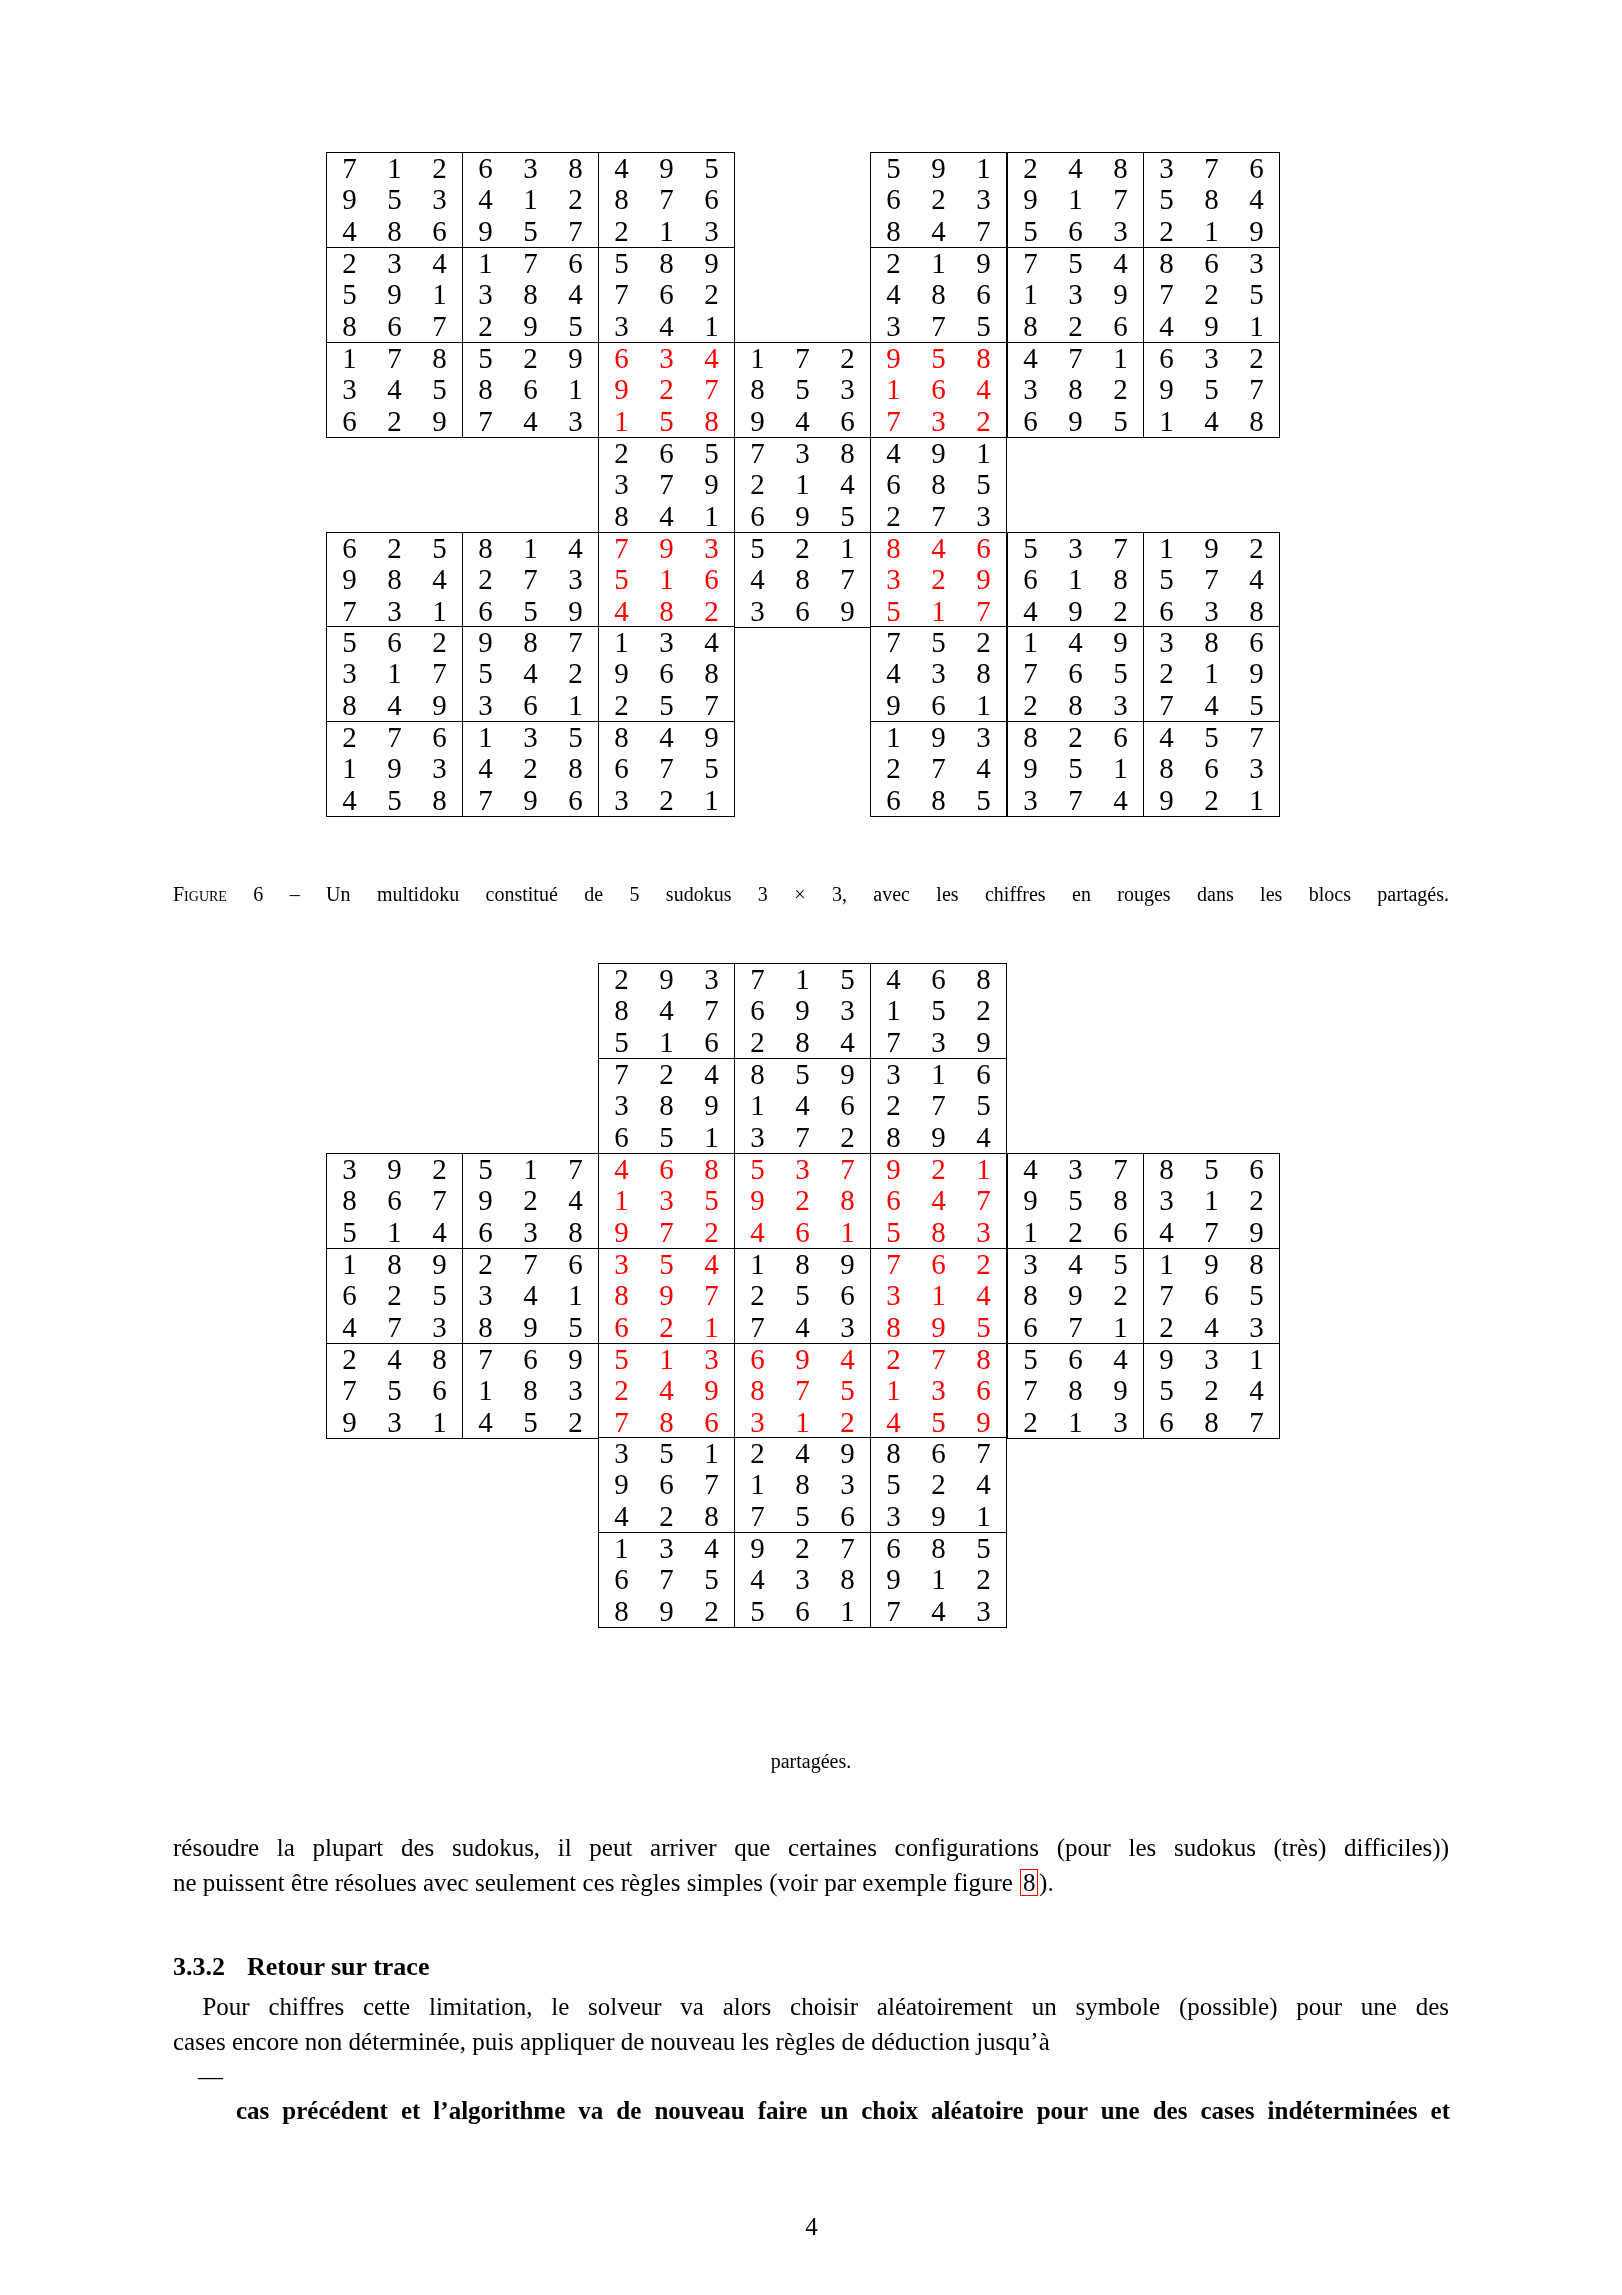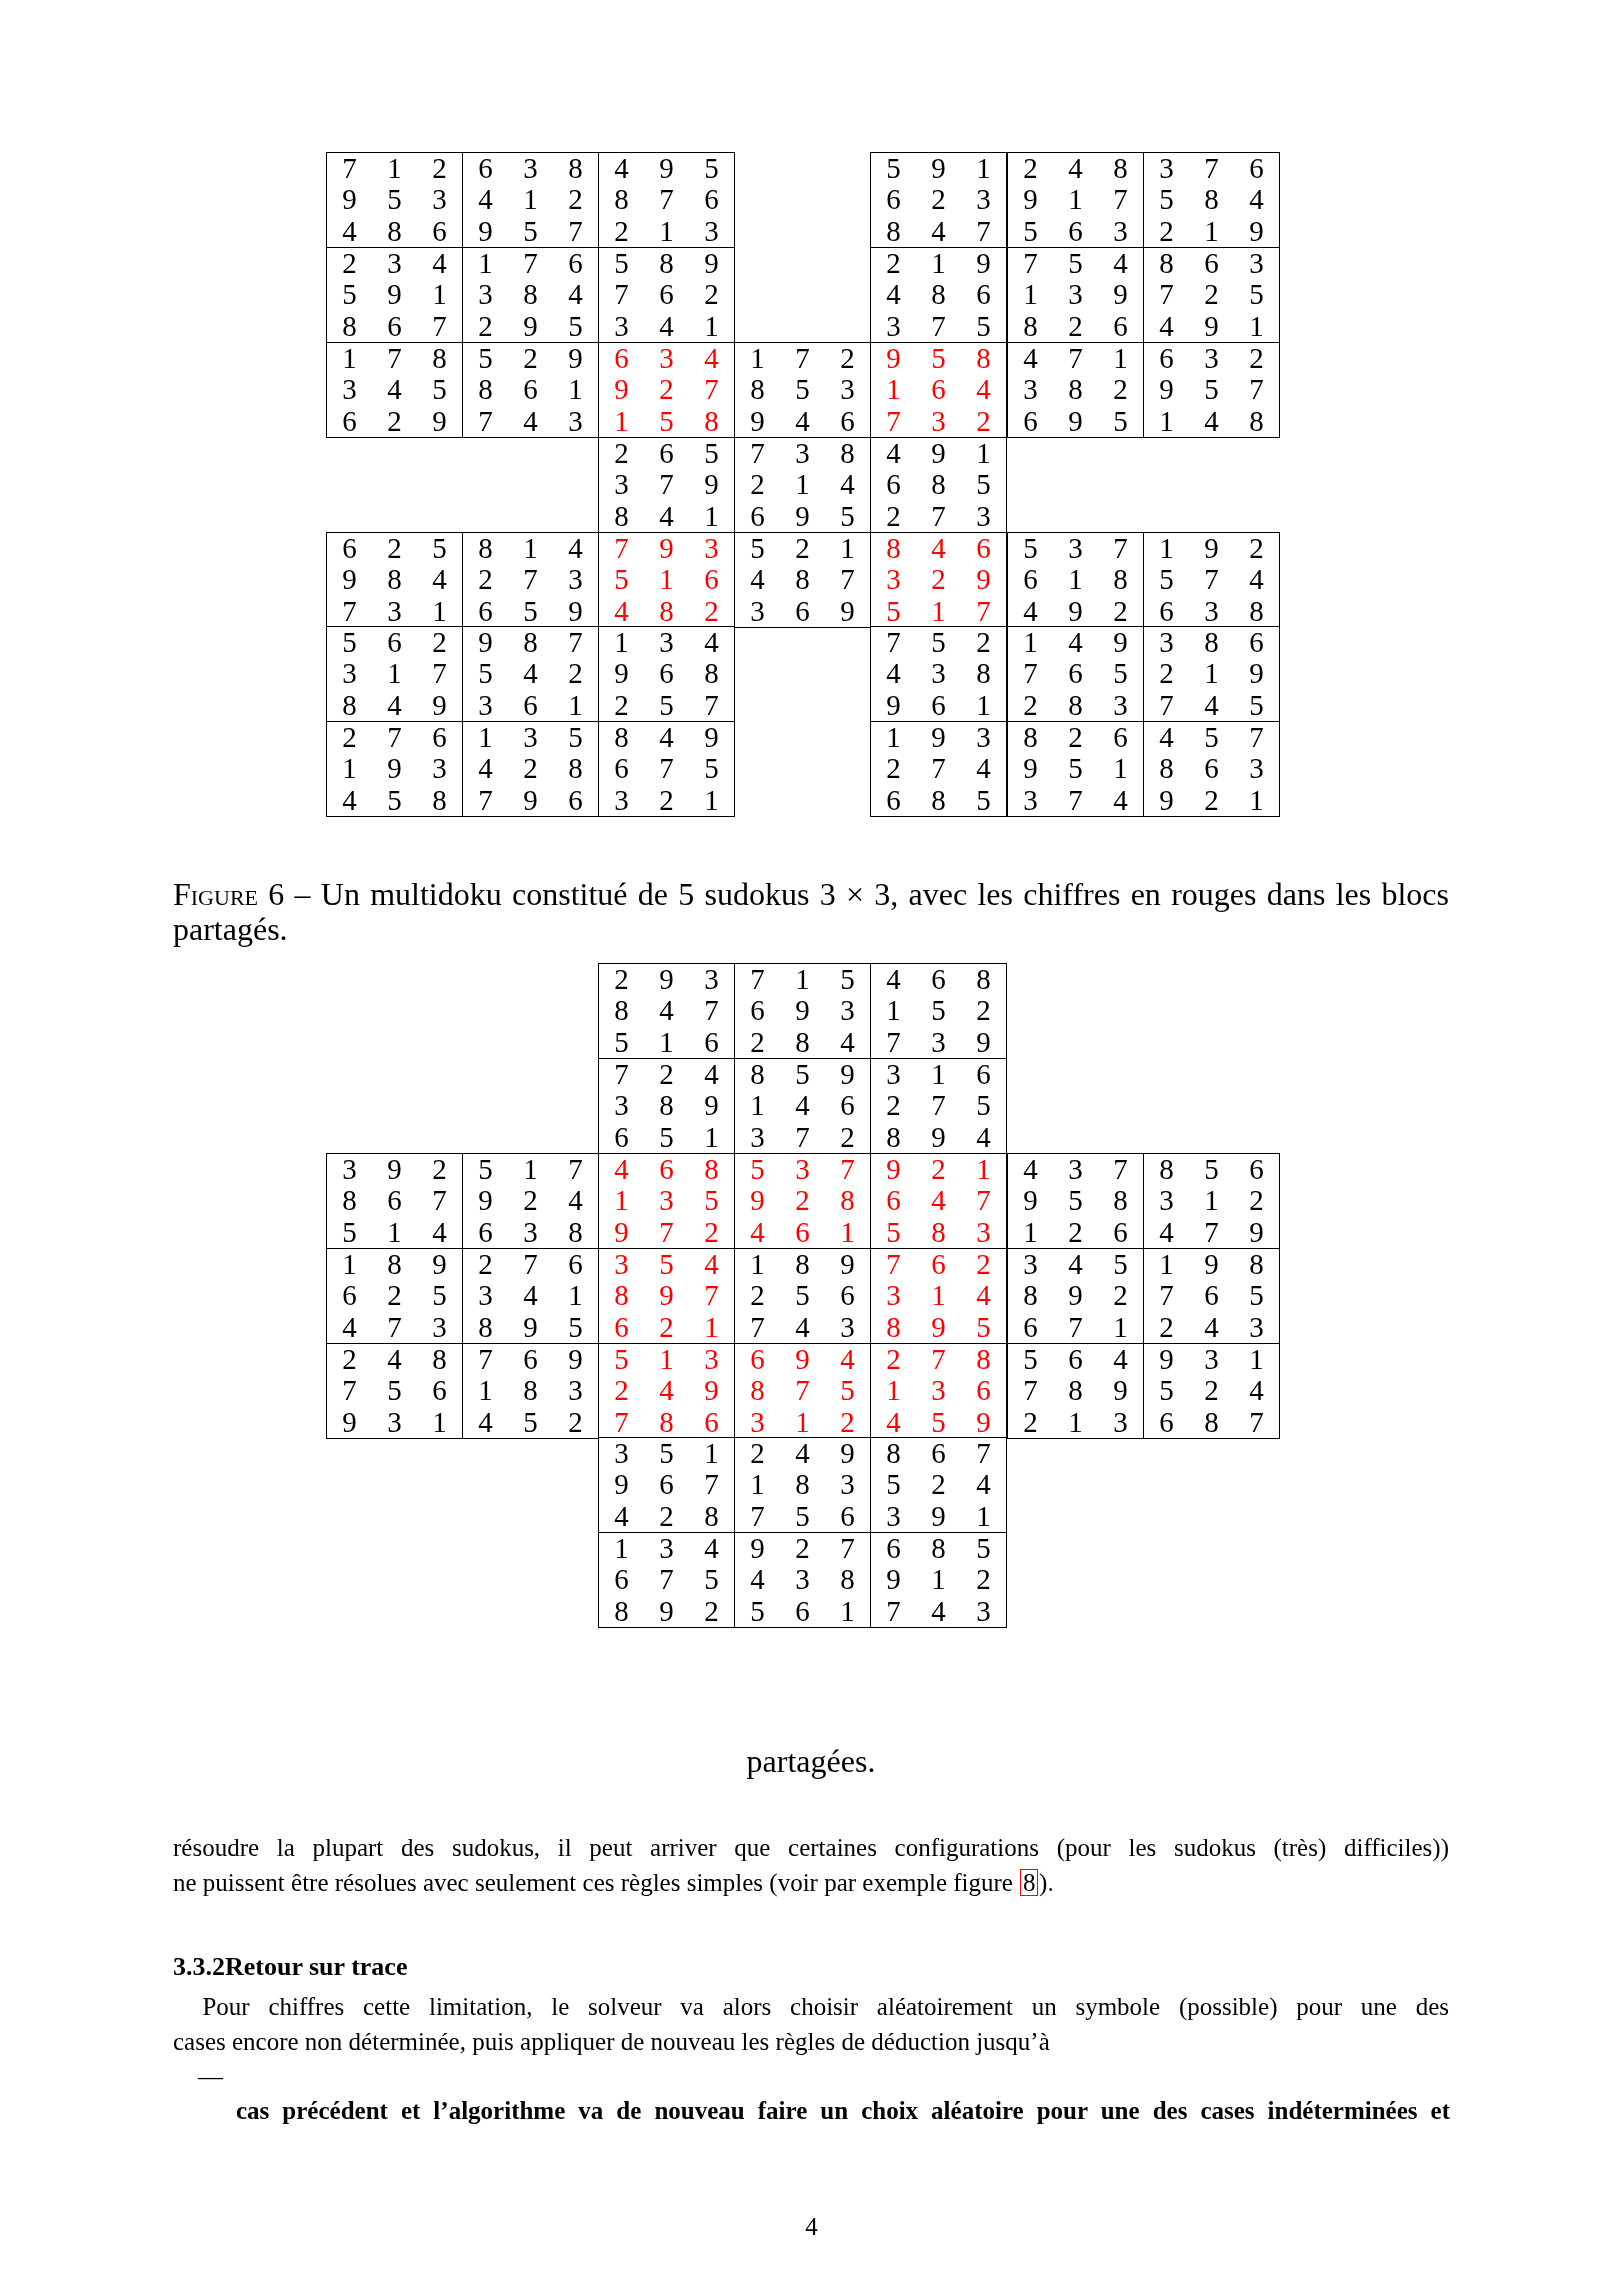--- a/index.html
+++ b/index.html
@@ -32,23 +32,23 @@
   }
   .block.red .cell{color:#ff0000;}
   
   .textline{
     position:absolute;left:173px;width:1276px;
     font-size:25px;line-height:35px;
     white-space:normal;
   }
   .just{text-align:justify;text-align-last:justify;}
   .scaps{font-variant:small-caps;}
-  .caption{font-size:32px;}
+  .caption{font-size:20px;}
   .heading{font-weight:bold;font-size:26px;}
-  .heading .hnum{}
+  .heading .hnum{margin-right:22px;}
   .indent1{text-indent:29.4px;}
   .itemline{position:absolute;left:236px;width:1214px;font-size:25px;line-height:35px;}
   .dash{position:absolute;left:-38px;top:0;}
   .figref{
     display:inline-block;
     border:1.3px solid #ff0000;
     padding:0 2px;margin:0 0.7px;
     line-height:1.0;
     color:#000;text-decoration:none;
   }

